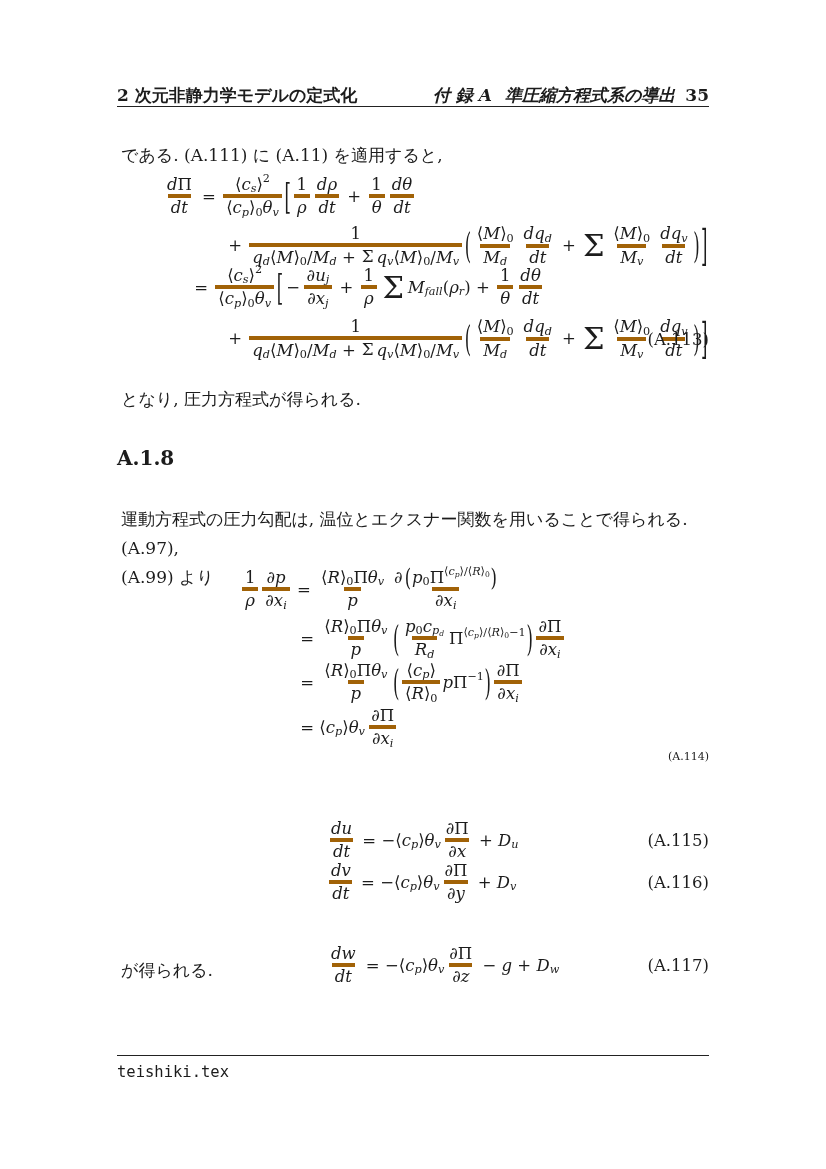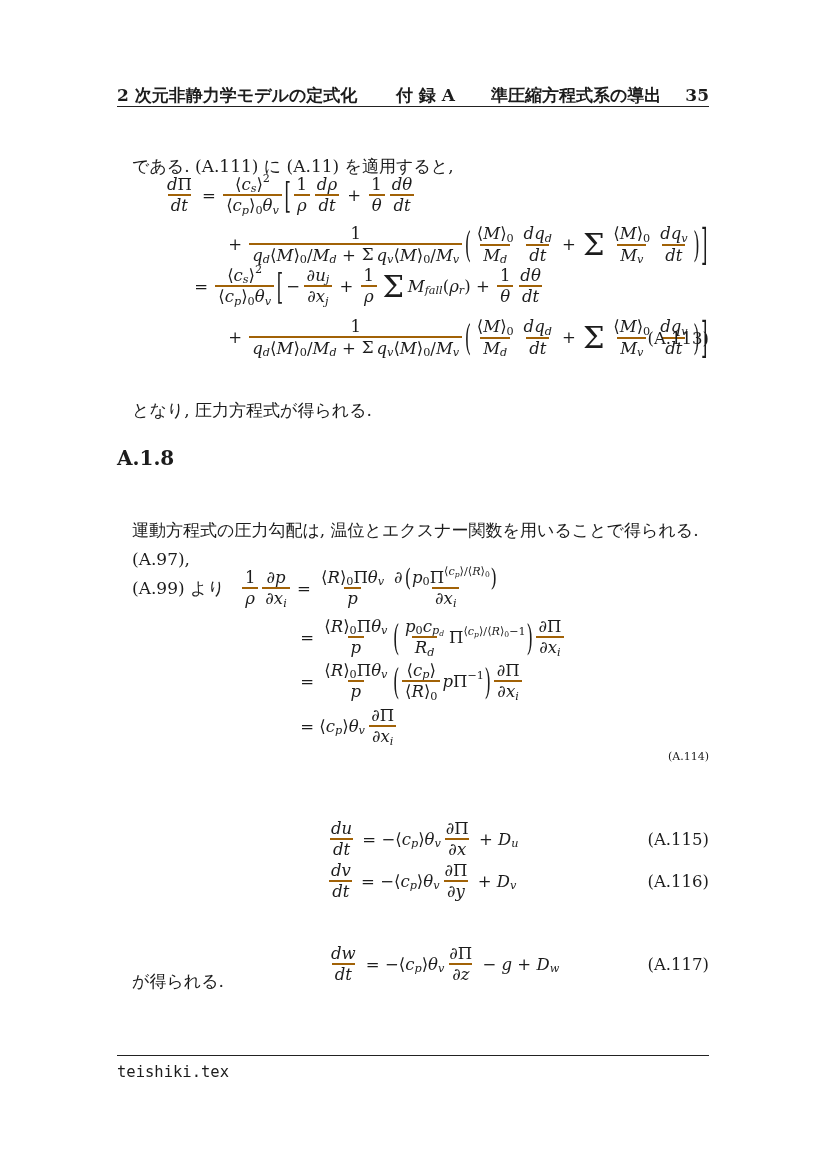--- a/index.html
+++ b/index.html
@@ -2,44 +2,44 @@
 <html><head>
 <meta charset="utf-8">
 <style>
   html,body{margin:0;padding:0;background:#ffffff;}
   .page{position:relative;width:826px;height:1169px;background:#ffffff;color:#1c1c1c;
         font-family:"DejaVu Serif","DejaVu Sans",serif;overflow:hidden;}
 
   
   .pagehead{position:absolute;left:117px;top:84px;width:592px;display:flex;align-items:baseline;
             font-weight:bold;font-size:17px;white-space:nowrap;}
-  .pagehead .h-center{margin-left:auto;display:flex;gap:36px;}
-  .pagehead .h-page{margin-left:24px;}
+  .pagehead .h-center{margin-left:auto;display:flex;gap:13px;font-style:italic;}
+  .pagehead .h-page{margin-left:10px;}
   .headrule{position:absolute;left:117px;top:106px;width:592px;border-top:1.4px solid #222222;}
   .footrule{position:absolute;left:117px;top:1055px;width:592px;border-top:1.4px solid #222222;}
   .pagefoot{position:absolute;left:117px;top:1063px;width:592px;display:flex;
             justify-content:space-between;align-items:baseline;font-size:15.5px;white-space:nowrap;}
   .pagefoot .f-left{font-family:"DejaVu Sans Mono",monospace;}
 
   
-  .para{position:absolute;left:117px;width:592px;font-size:17px;line-height:29px;margin:15px;}
+  .para{position:absolute;left:117px;width:592px;font-size:17px;line-height:29px;margin:4px;}
   .section-head{position:absolute;left:117px;width:592px;font-size:20px;font-weight:bold;
                 display:flex;gap:36px;white-space:nowrap;}
 
   
   .eq-row{position:absolute;display:flex;align-items:center;font-size:16.5px;white-space:nowrap;}
   .eq-row,.eqlabel{font-family:"DejaVu Serif","DejaVu Sans",serif;}
   .mrow{display:inline-flex;align-items:center;}
   .mr,.mv,.mo,.msp,.mbig,.msum-d,.msum-t{display:inline-block;}
   .mv{font-style:italic;}
   .mo{margin:0 0.32em;}
   .mfrac{display:inline-flex;flex-direction:column;align-items:center;margin:0 0.12em;}
   .mnum,.mden{display:inline-flex;align-items:center;justify-content:center;
               padding:0 0.18em;line-height:1.18;}
-  .mden{border-top:2px solid #a16207;text-align:center;}
+  .mden{border-top:4px solid #a16207;text-align:center;}
   .msub{font-size:68%;position:relative;top:0.38em;display:inline-flex;align-items:center;}
   .msup{font-size:68%;position:relative;top:-0.52em;display:inline-flex;align-items:center;}
   .msum-d{font-size:185%;line-height:0.9;margin:0 0.06em;}
   .msum-t{font-size:102%;margin:0 0.05em;}
   .mbig{margin:0 0.04em;}
   .eqlabel{position:absolute;right:0;top:50%;transform:translateY(-50%);font-size:16.5px;}
   .eqlabel-line{position:absolute;left:117px;width:592px;text-align:right;font-size:11px;}
 </style>
 </head>
 <body>

